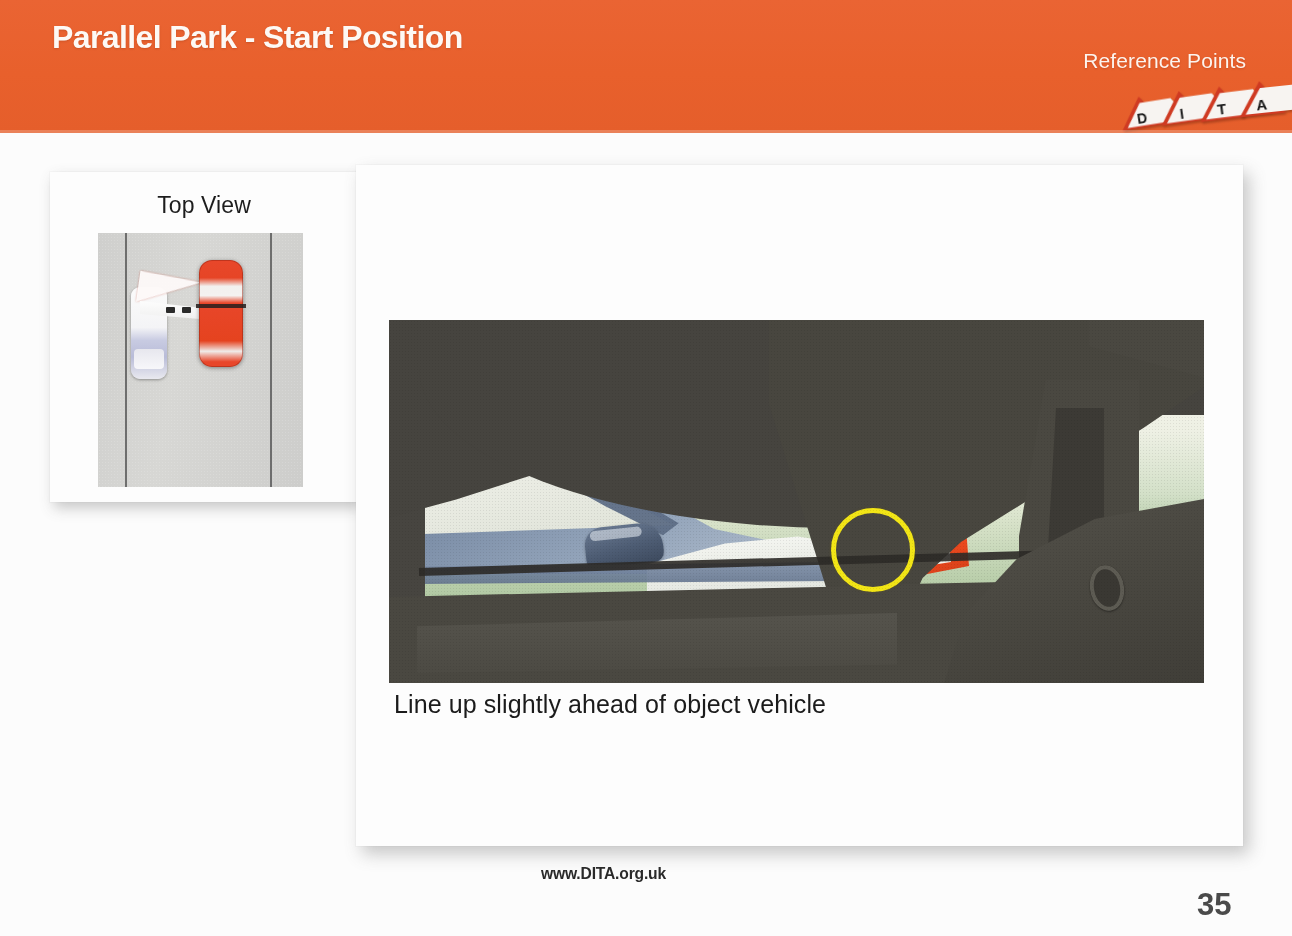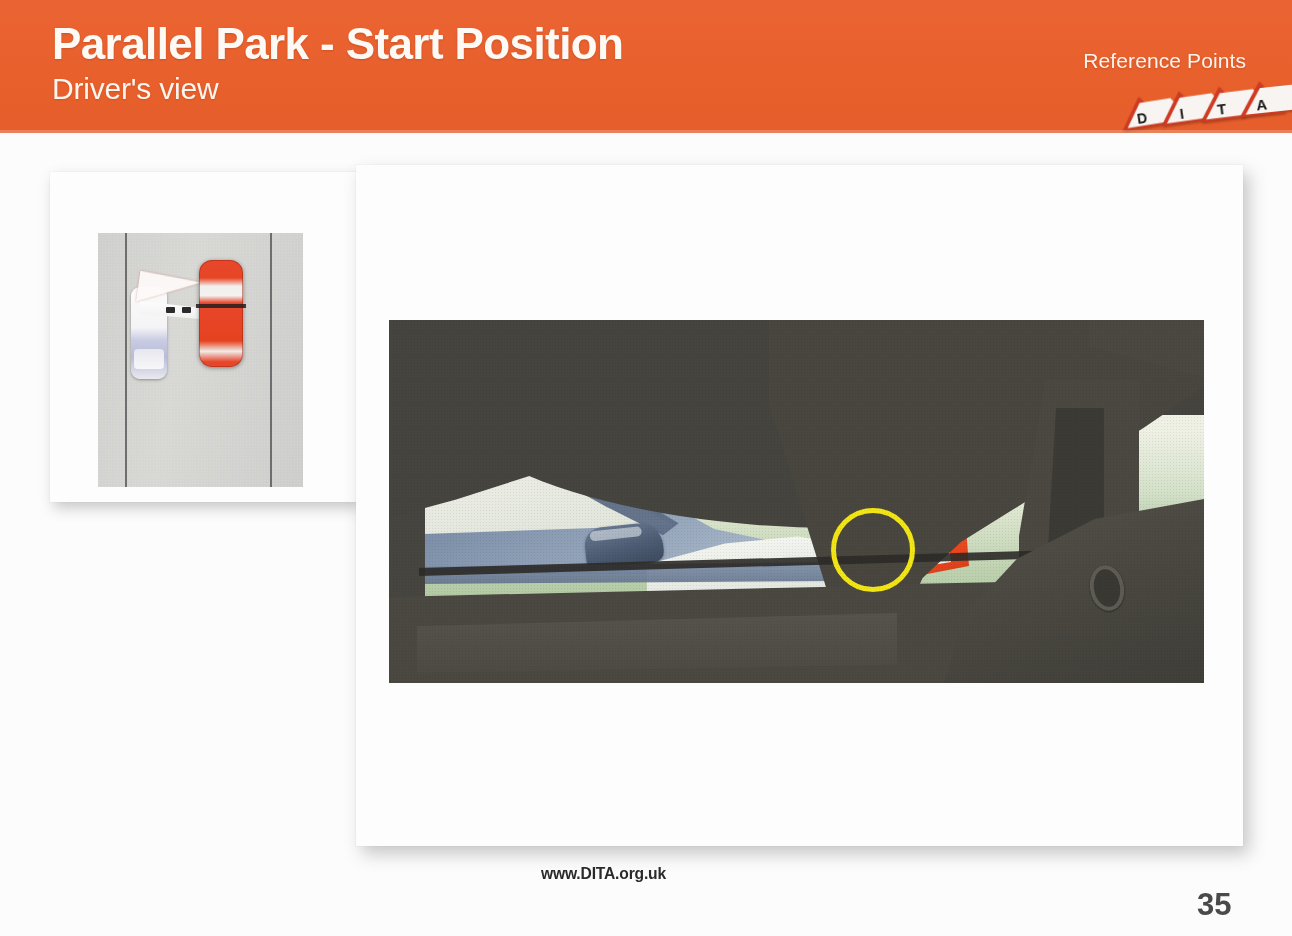--- a/index.html
+++ b/index.html
@@ -15,21 +15,21 @@
     position:absolute;left:0;top:0;width:1292px;height:133px;
     background:linear-gradient(180deg,#ea6433 0%,#e8602c 55%,#e55e2b 100%);
     overflow:hidden;
   }
   .banner:after{
     content:"";position:absolute;left:0;bottom:0;width:100%;height:3px;
     background:rgba(255,255,255,.22);
   }
   .title-block{position:absolute;left:52px;top:20px;}
   .title-main{
-    font-size:44px;font-weight:bold;color:#fdf9f5;letter-spacing:-.6px;
+    font-size:32px;font-weight:bold;color:#fdf9f5;letter-spacing:-.6px;
     line-height:1.08;margin:0;text-shadow:0 1px 2px rgba(120,40,10,.25);
     white-space:nowrap;
   }
   .title-sub{
     font-size:30px;font-weight:400;color:#fdf6f0;letter-spacing:-.2px;
     line-height:1.15;margin:4px 0 0 0;white-space:nowrap;
     text-shadow:0 1px 2px rgba(120,40,10,.2);
   }
 
   .brand{position:absolute;right:46px;top:22px;width:200px;text-align:center;margin-top:27px;}
@@ -279,21 +279,20 @@
   }
 </style>
 </head>
 <body>
 
 <div class="slide">
 
   <div class="banner">
     <div class="title-block">
       <div class="title-main">Parallel Park - Start Position</div>
-      <div class="title-sub">Driver's view</div>
     </div>
 
     <div class="brand">
       <div class="brand-label">Reference Points</div>
       <div class="logo-wrap">
         <div class="tri t1">
           <i></i>
             <span>D</span>
         </div>
         <div class="tri t2">
@@ -306,20 +305,21 @@
         </div>
         <div class="tri t4">
           <i></i>
             <span>A</span>
         </div>
       </div>
     </div>
   </div>
 
   <div class="topview-card">
+    <div class="topview-title">Top View</div>
     <div class="topview-photo">
       <div class="tv-noise"></div>
       <div class="road-line l"></div>
       <div class="road-line r"></div>
       <div class="car-white"></div>
       <div class="wedge"></div>
       <div class="wedge2"></div>
       <div class="wedge-dots">
           <i></i>
           <i></i>
@@ -356,18 +356,19 @@
       <div class="door"></div>
       <div class="door-trim"></div>
       <div class="door-bulge"></div>
       <div class="door-handle"></div>
 
       <div class="yellow-circle"></div>
 
       <div class="grain"></div>
     </div>
 
+    <div class="caption">Line up slightly ahead of object vehicle</div>
   </div>
 
   <div class="footer-url">www.DITA.org.uk</div>
   <div class="page-num">35</div>
 
 </div>
 
 </body></html>

